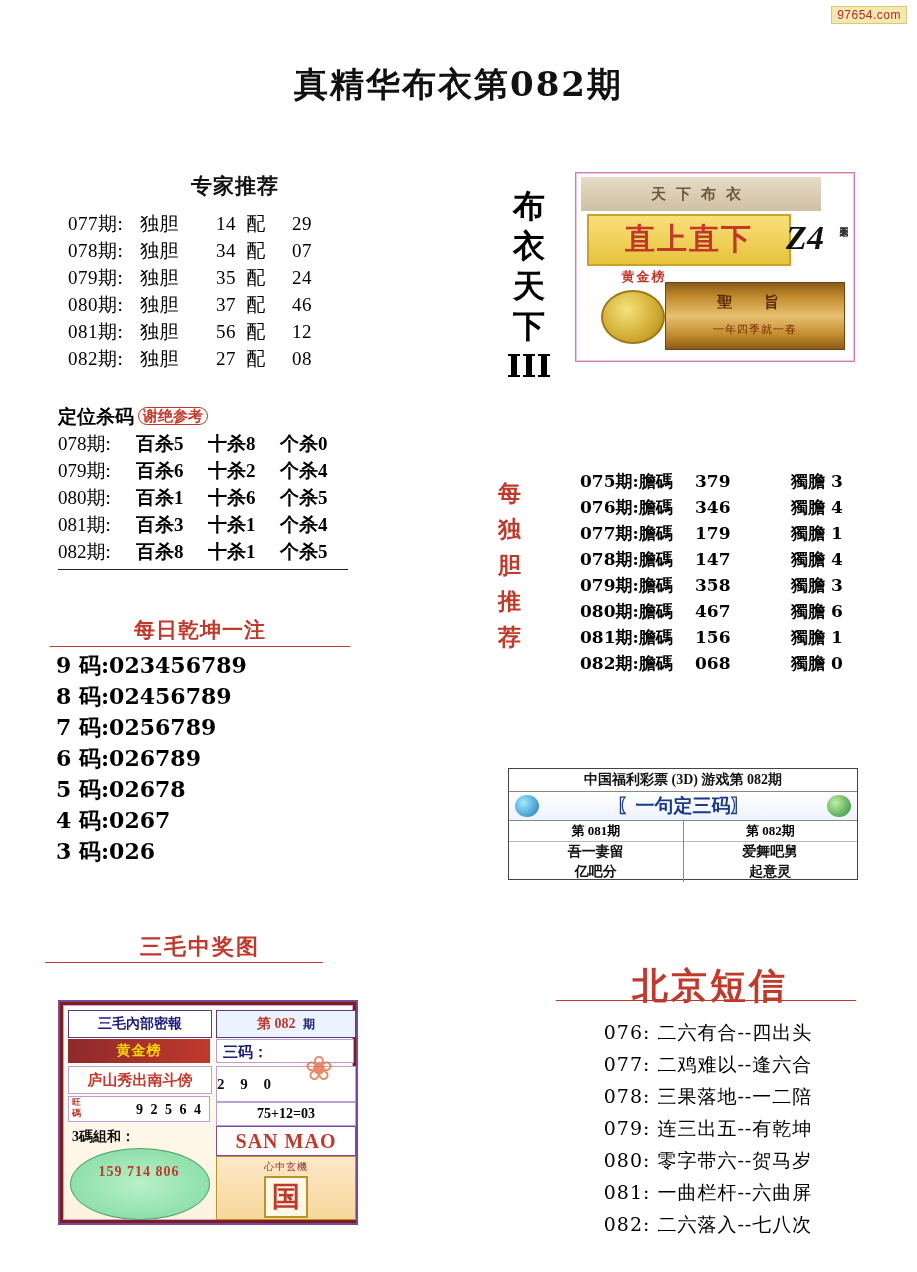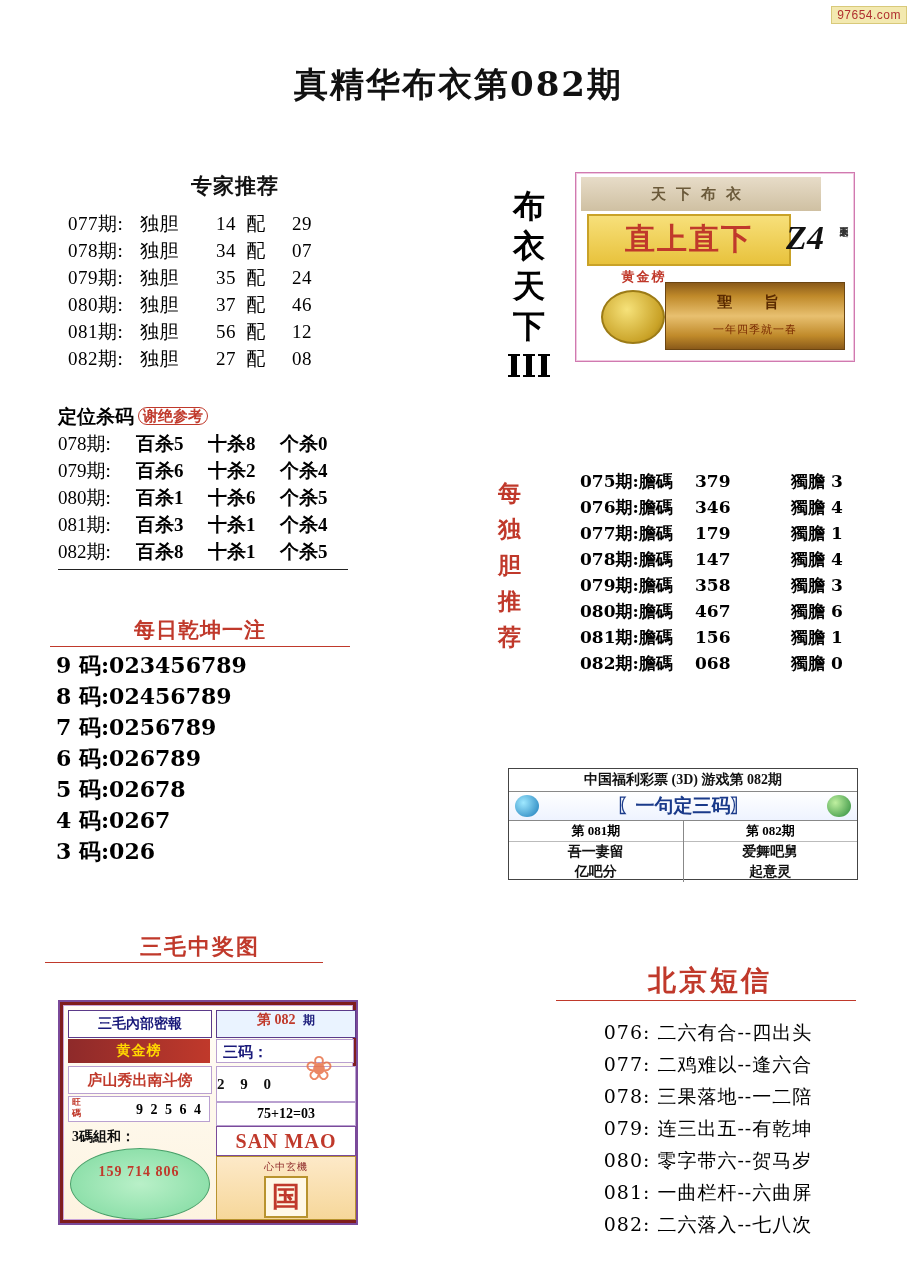--- a/index.html
+++ b/index.html
@@ -178,21 +178,21 @@
   .sm-left-head {
     position: absolute; left: 4px; top: 4px; width: 142px; height: 26px;
     background: #ffffff; border: 1px solid #5b3a8a;
     font-size: 14px; font-weight: bold; color: #1a1a7a;
     text-align: center; line-height: 26px;
   }
   .sm-right-head {
     position: absolute; left: 152px; top: 4px; width: 138px; height: 26px;
     background: #eaf3ff; border: 1px solid #5b3a8a;
     font-size: 14px; font-weight: bold; color: #c0392b;
-    text-align: center; line-height: 18px;
+    text-align: center; line-height: 26px;
   }
   .sm-right-head .qi { color: #1a1a7a; font-size: 12px; margin-left: 4px;}
   .sm-gold {
     position: absolute; left: 4px; top: 33px; width: 142px; height: 24px;
     background: linear-gradient(90deg,#8e2a2a,#c0392b);
     color: #ffd700; font-size: 14px; font-weight: bold;
     text-align: center; line-height: 24px; letter-spacing: 1px;
   }
   .sm-phrase {
     position: absolute; left: 4px; top: 60px; width: 142px; height: 26px;
@@ -413,21 +413,21 @@
   .sd-col .l1, .sd-col .l2 {
     font-size: 14px; font-weight: bold; line-height: 20px; color: #111;
   }
 
   .bj-title {
     position: absolute;
     left: 560px;
     top: 962px;
     width: 300px;
     text-align: center;
-    font-size: 28px;
+    font-size: 36px;
     font-weight: bold;
     color: #c0392b;
     letter-spacing: 3px;
   }
   .bj-underline {
     position: absolute;
     left: 556px;
     top: 1000px;
     width: 300px;
     border-bottom: 1px solid #c0392b;

